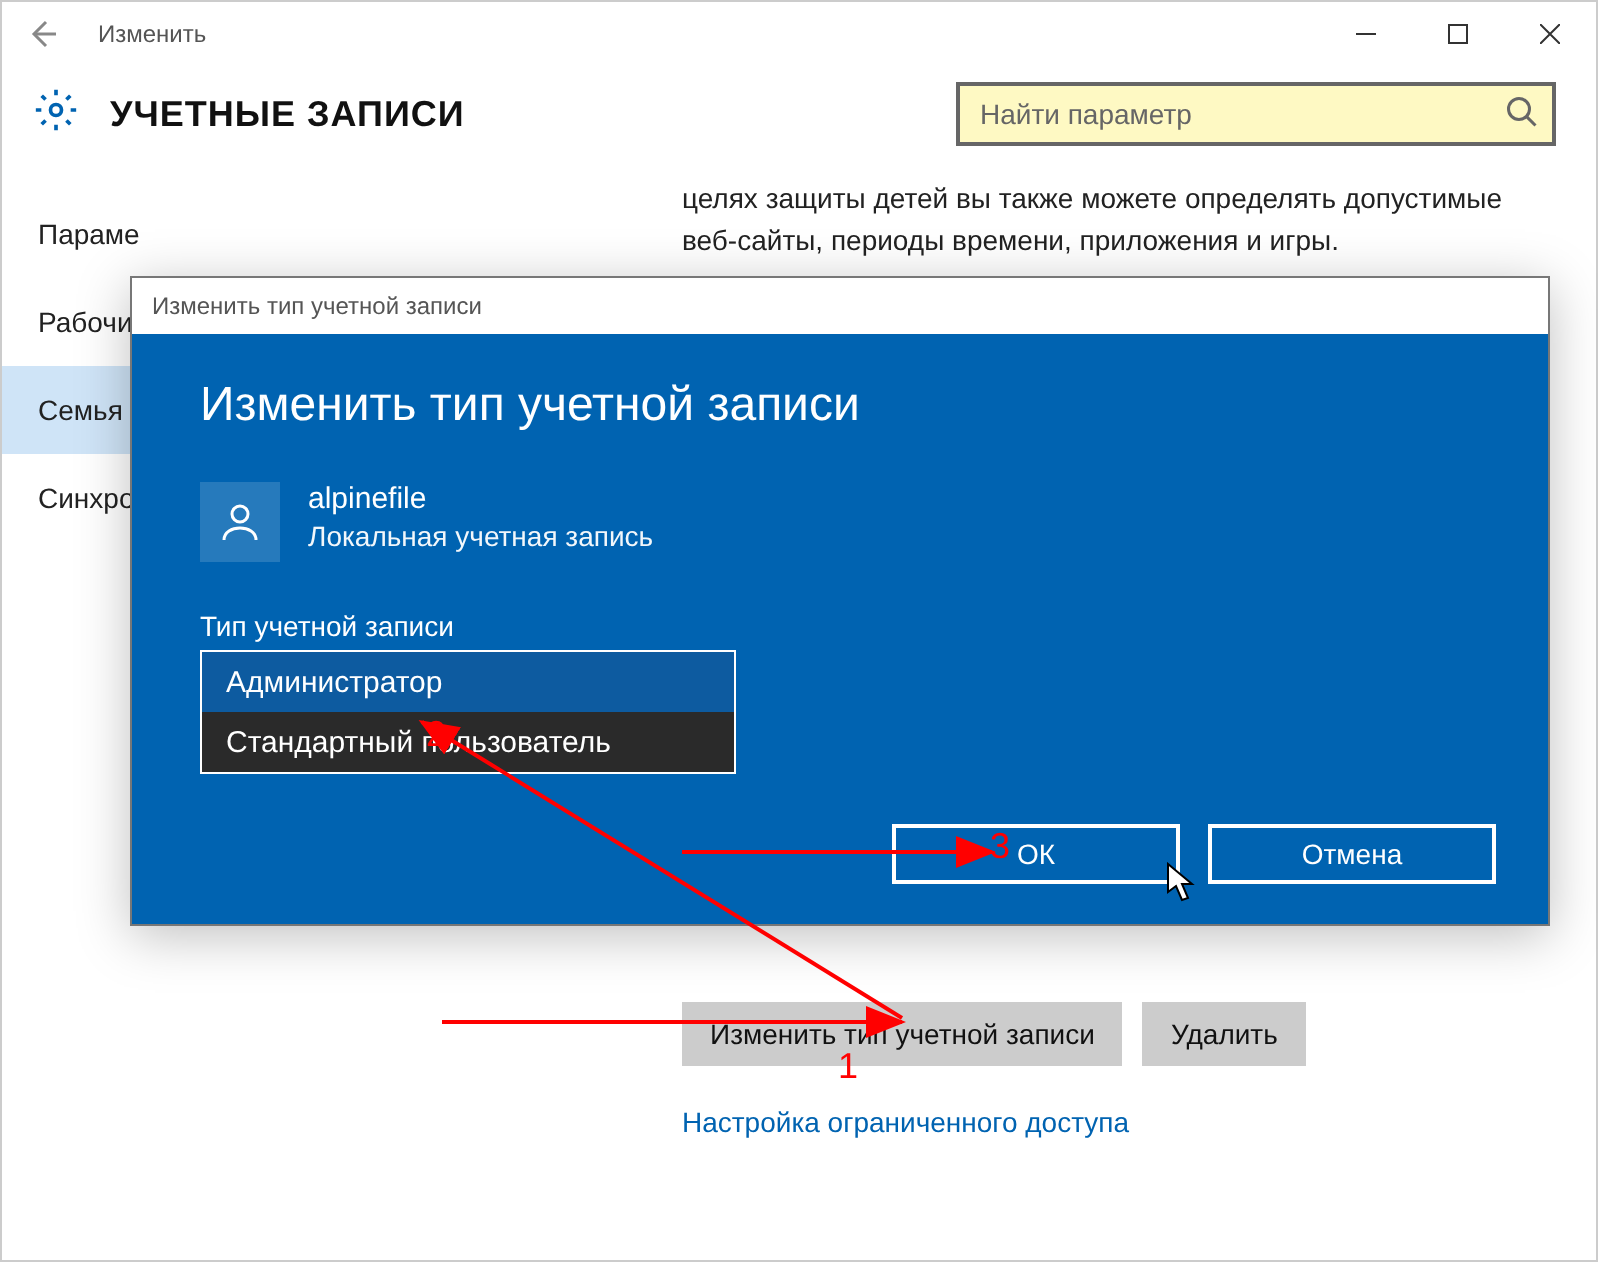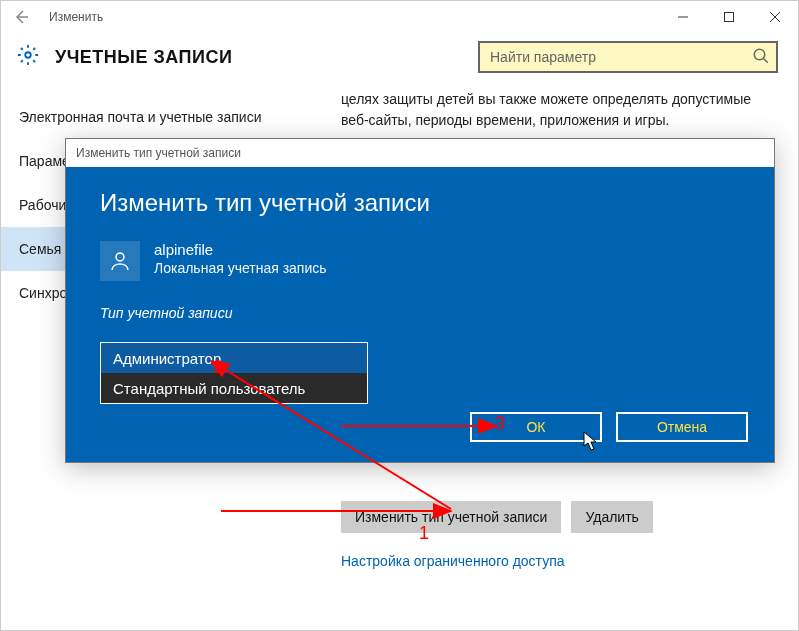--- a/index.html
+++ b/index.html
@@ -41,26 +41,26 @@
 
 
 .modal { position: absolute; left: 64px; top: 137px; width: 710px; height: 325px; background: #0063b1; border: 1px solid #777; box-shadow: 0 5px 25px rgba(0,0,0,0.25); }
 .modal-titlebar { background: #fff; height: 28px; display: flex; align-items: center; padding: 0 10px; font-size: 12px; color: #555; }
 .modal-body { padding: 22px 34px; color: #fff; }
 .modal-heading { font-size: 24px; font-weight: 400; color: #fff; margin-bottom: 24px; }
 .user-row { display: flex; gap: 14px; align-items: flex-start; margin-bottom: 24px; }
 .avatar { width: 40px; height: 40px; background: rgba(255,255,255,0.15); display: flex; align-items: center; justify-content: center; }
 .user-name { font-size: 15px; }
 .user-sub { font-size: 14px; opacity: 0.95; margin-top: 2px; }
-.field-label { font-size: 14px; margin-bottom: 21px; font-style: italic; }
+.field-label { font-size: 14px; margin-bottom: 4px; }
 .dropdown { width: 268px; border: 1px solid #fff; }
 .opt { height: 30px; display: flex; align-items: center; padding: 12px 12px; font-size: 15px; background: #2a2a2a; color: #fff; cursor: pointer; }
 .opt.selected { background: #0d5ba0; }
 .modal-actions { position: absolute; right: 26px; bottom: 20px; display: flex; gap: 14px; }
-.blue-btn { width: 132px; height: 30px; border: 2px solid #fff; background: transparent; color: #fde047; font-size: 14px; cursor: pointer; display: flex; align-items: center; justify-content: center; }
+.blue-btn { width: 144px; height: 30px; border: 2px solid #fff; background: transparent; color: #ffffff; font-size: 14px; cursor: pointer; display: flex; align-items: center; justify-content: center; }
 
 
 .annot { position: absolute; pointer-events: none; }
 .annot-label { position: absolute; color: #ff0000; font-size: 18px; font-weight: 400; pointer-events: none; }
 .cursor-img { position: absolute; pointer-events: none; }
 </style>
 </head>
 <body>
 
 <div class="window">
@@ -110,23 +110,20 @@
         <svg width="18" height="18" viewBox="0 0 24 24" fill="none" stroke="#666" stroke-width="2">
             <circle cx="10" cy="10" r="7"></circle>
             <path d="M21 21l-5.6-5.6"></path>
           </svg>
       </span>
     </div>
   </div>
 
   <div class="body">
     <div class="sidebar">
-      <div class="side-item">
-          <span>Электронная почта и учетные записи</span>
-        </div>
       <div class="side-item">
           <span>Параме</span>
         </div>
       <div class="side-item">
           <span>Рабочи</span>
         </div>
       <div class="side-item selected">
           <span>Семья</span>
         </div>
       <div class="side-item">

